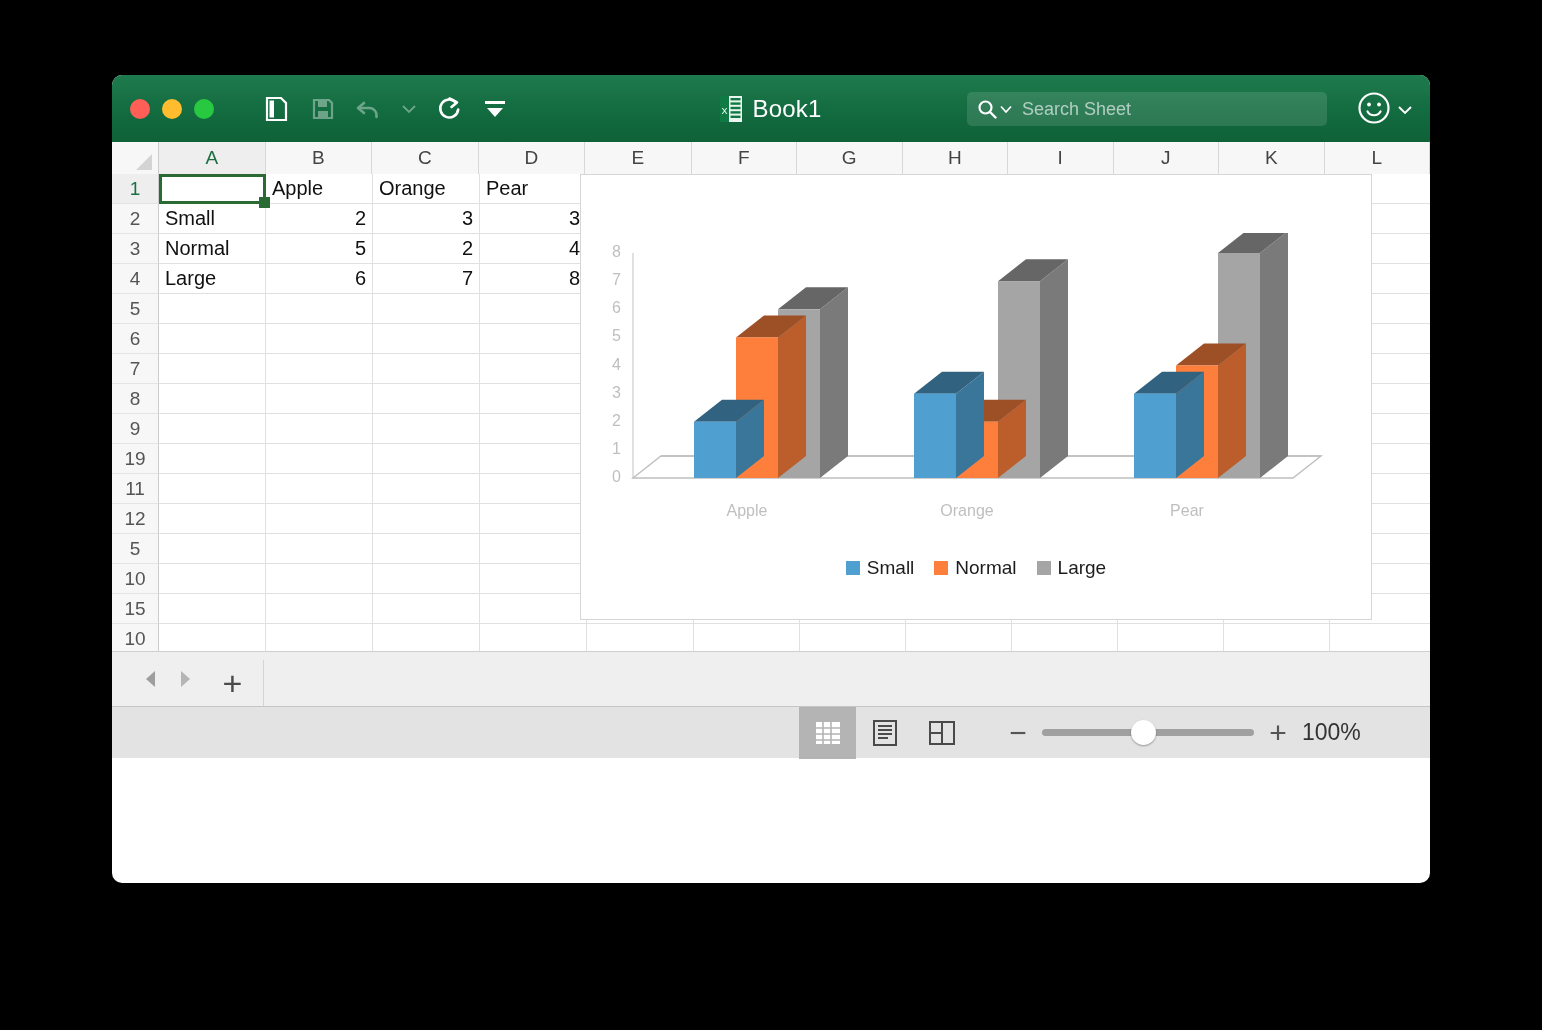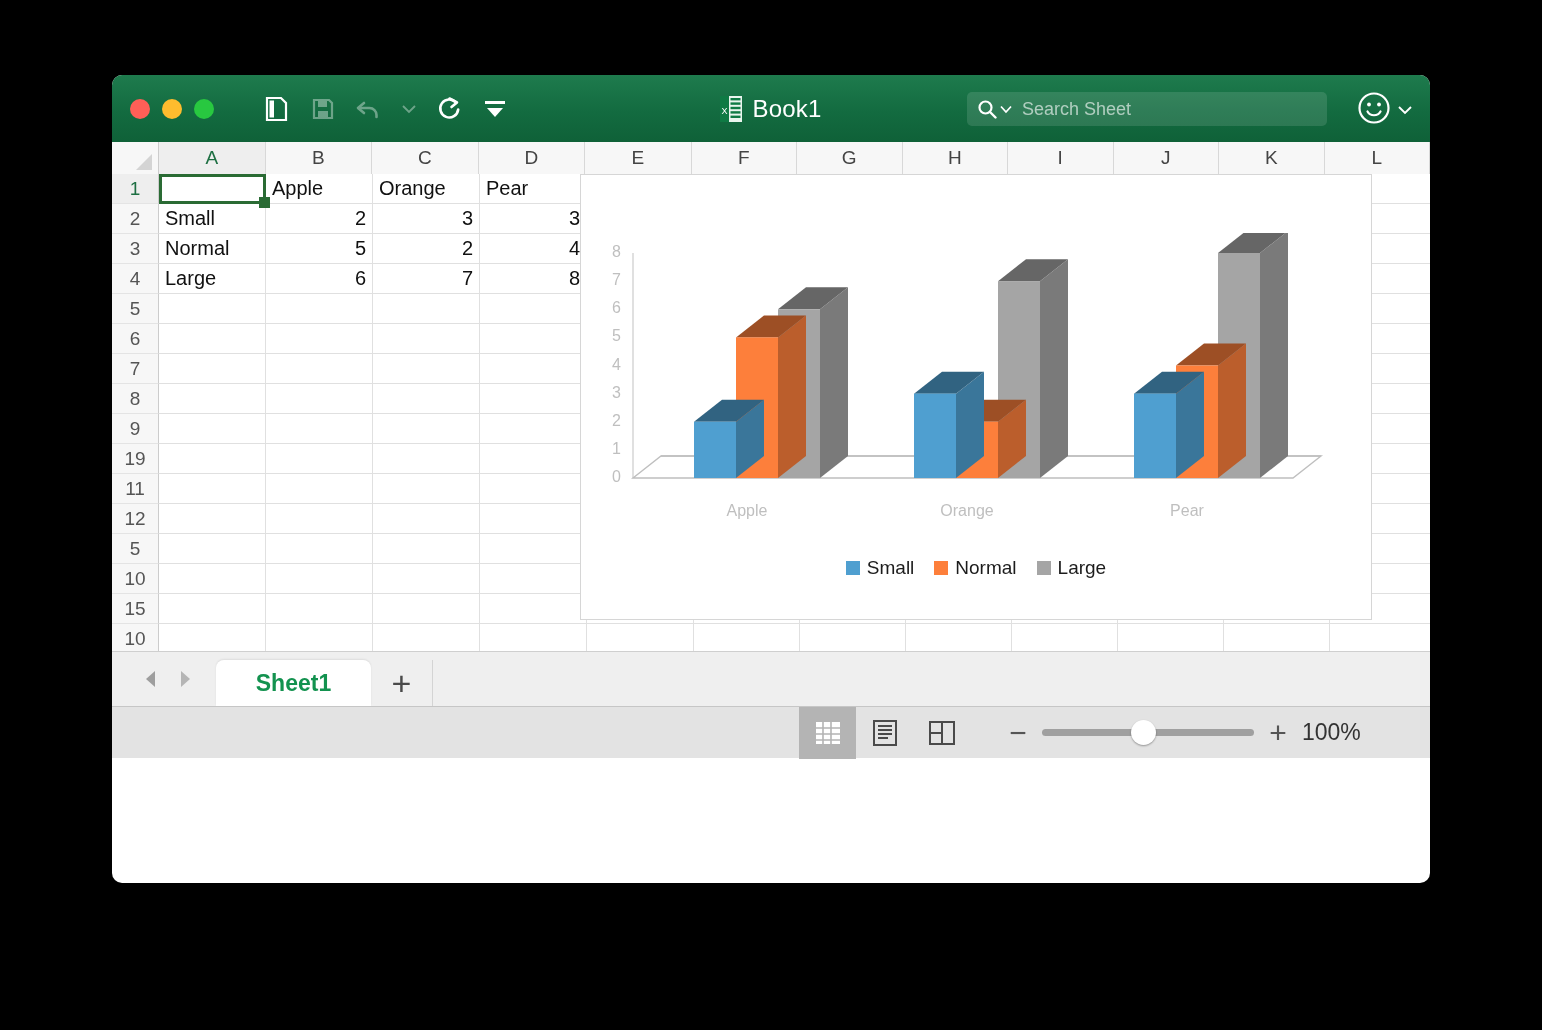--- a/index.html
+++ b/index.html
@@ -668,21 +668,20 @@
     <div class="navarrow">
       <svg width="18" height="20" viewBox="0 0 18 20">
           <path d="M13 2 L4 10 L13 18 Z" fill="#9e9e9e"></path>
         </svg>
     </div>
     <div class="navarrow">
       <svg width="18" height="20" viewBox="0 0 18 20">
           <path d="M5 2 L14 10 L5 18 Z" fill="#b5b5b5"></path>
         </svg>
     </div>
-    <div id="sheet-tab">Sheet1</div>
     <div id="add-sheet">+</div>
   </div>
 
   <div id="statusbar">
     <div id="view-btns">
       <div class="vbtn active">
         <svg width="26" height="26" viewBox="0 0 26 26">
             <rect x="1" y="2" width="24" height="22" fill="#fff"></rect>
             <g stroke="#b4b4b4" stroke-width="1.6">
               <path d="M1 8h24M1 14h24M1 20h24M8 2v22M16 2v22"></path>

